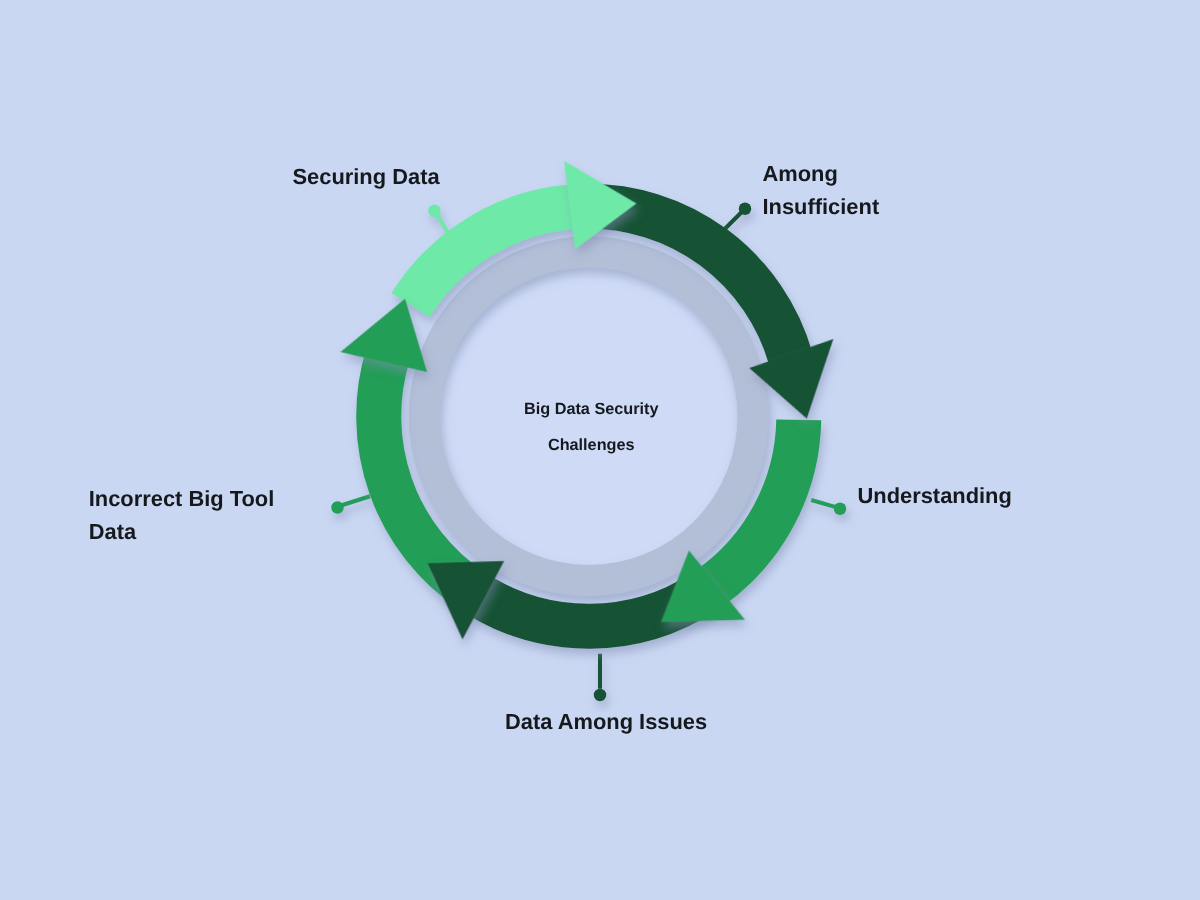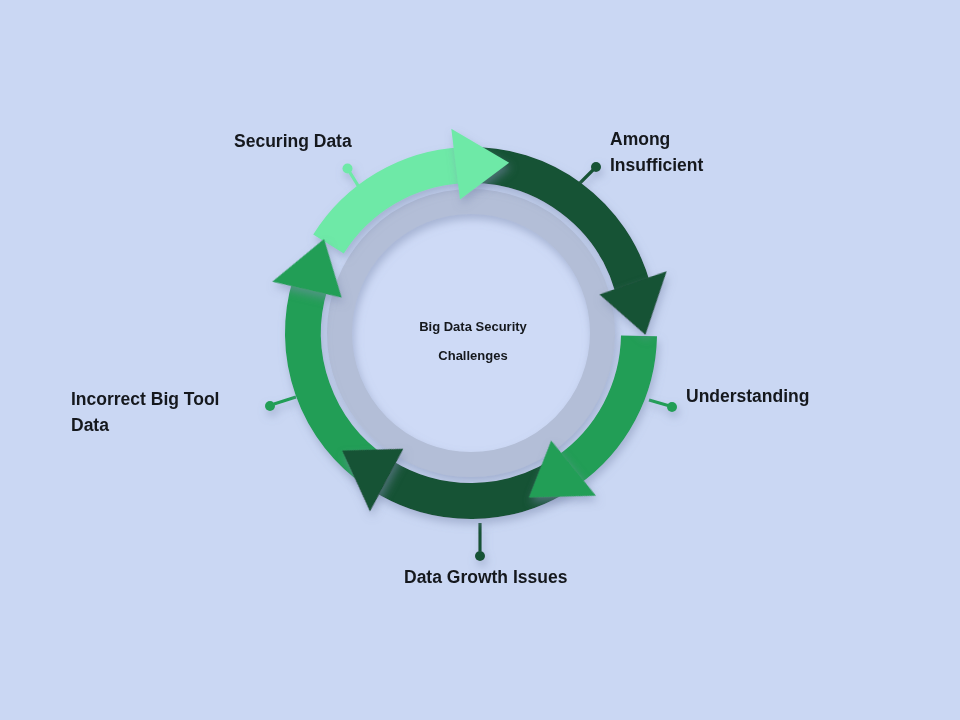--- a/index.html
+++ b/index.html
@@ -118,21 +118,21 @@
   <div class="label" style="left:610px; top:126px;">
     <div>Among</div>
     <div>Insufficient</div>
   </div>
 
   <div class="label" style="left:686px; top:383px;">
     <div>Understanding</div>
   </div>
 
   <div class="label" style="left:404px; top:564px;">
-    <div>Data Growth Issues</div>
+    <div>Data Among Issues</div>
   </div>
 
   <div class="label" style="left:71px; top:386px;">
     <div>Incorrect Big Tool</div>
     <div>Data</div>
   </div>
 
 </div>
 
 </body></html>

